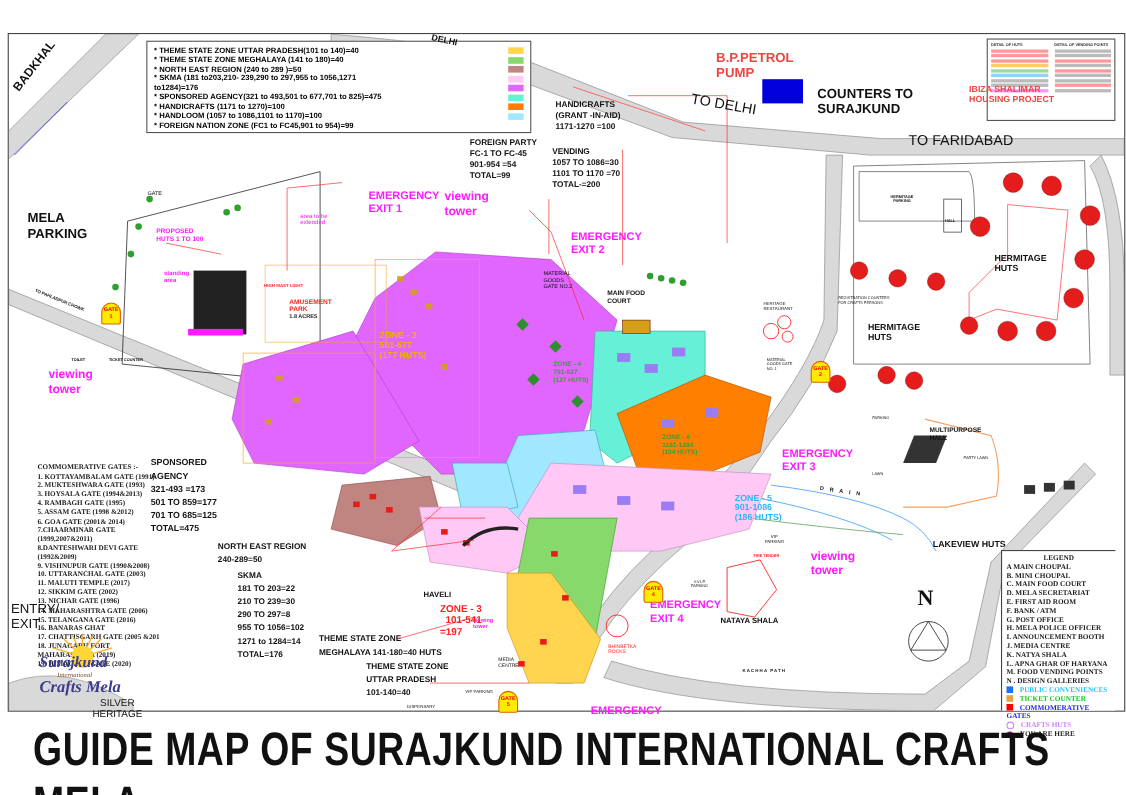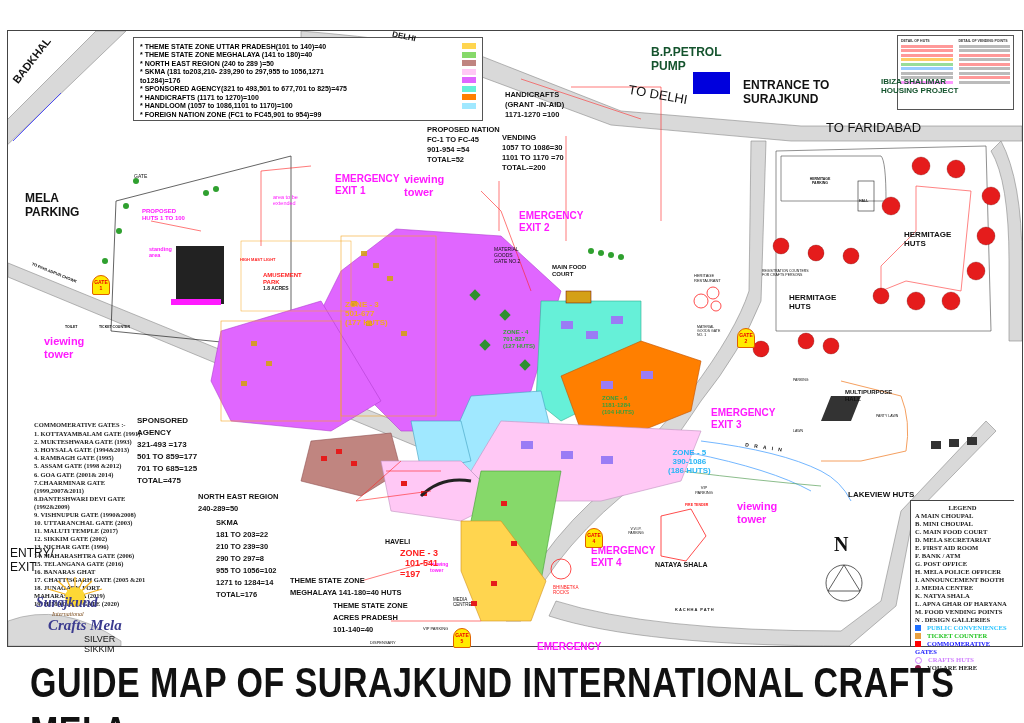--- a/index.html
+++ b/index.html
@@ -2,23 +2,23 @@
 <html><head>
 <meta charset="utf-8">
 <style>
   html,body{margin:0;padding:0;background:#fff;}
   body{width:1024px;height:723px;position:relative;overflow:hidden;font-family:"Liberation Sans",sans-serif;}
   .map-frame{position:absolute;left:7px;top:30px;width:1014px;height:615px;border:1px solid #444;background:#fff;overflow:hidden;}
   svg.base{position:absolute;left:0;top:0;}
   .abs{position:absolute;}
   .lbl{position:absolute;font-weight:bold;color:#111;white-space:nowrap;line-height:1.15;}
   .mag{color:#ff1aff;}
-  .blue{color:#14532d;}
+  .blue{color:#ef4444;}
   .red{color:#ff2020;}
-  .cyan{color:#29b6f6;text-align:center;}
+  .cyan{color:#29b6f6;}
   .orange-t{color:#f5a623;}
   .green-t{color:#3aa03a;}
   .legend-top{position:absolute;left:133px;top:37px;width:350px;height:84px;border:1px solid #555;background:#fff;font-size:7px;font-weight:bold;padding:4px 6px;box-sizing:border-box;}
   .legend-top .row{display:flex;justify-content:space-between;align-items:center;height:8.5px;}
   .legend-top .sw{width:14px;height:6px;flex:none;}
   .detail-box{position:absolute;left:897px;top:35px;width:117px;height:75px;border:1px solid #555;background:#fff;font-size:3px;padding:3px;box-sizing:border-box;color:#555;}
   .detail-box .ln{height:3px;margin:1.5px 0;background:#bbb;}
   .gates-list{position:absolute;left:34px;top:421px;font-family:"Liberation Serif",serif;font-size:6.5px;font-weight:bold;line-height:8.1px;color:#222;}
   .legend-br{position:absolute;left:910px;top:500px;width:104px;height:146px;border:1px solid #444;border-right:none;border-bottom:none;background:#fff;font-family:"Liberation Serif",serif;font-size:6.6px;font-weight:bold;padding:3px 4px;box-sizing:border-box;line-height:8px;color:#222;}
   .legend-br .hd{text-align:center;}
@@ -281,21 +281,21 @@
 <div class="lbl" style="left:30px;top:271px;font-size:4px;transform:rotate(22deg);">TO PAHLADPUR CHOWK</div>
 <div class="lbl" style="left:675px;top:608px;font-size:4px;letter-spacing:1px;">KACHHA PATH</div>
 <div class="lbl" style="left:745px;top:445px;font-size:5px;letter-spacing:2px;transform:rotate(8deg);">D R A I N</div>
 
 <div class="lbl blue" style="left:651px;top:46px;font-size:12px;">
     <div>B.P.PETROL</div>
     <div>PUMP</div>
   </div>
 <div class="pump"></div>
 <div class="lbl" style="left:743px;top:79px;font-size:12px;">
-    <div>ENTRANCE TO</div>
+    <div>COUNTERS TO</div>
     <div>SURAJKUND</div>
   </div>
 <div class="lbl blue" style="left:881px;top:77px;font-size:8px;">
     <div>IBIZA SHALIMAR</div>
     <div>HOUSING PROJECT</div>
   </div>
 <div class="lbl" style="left:25px;top:192px;font-size:12px;">
     <div>MELA</div>
     <div>PARKING</div>
   </div>
@@ -359,23 +359,23 @@
     <div>MEDIA</div>
     <div>CENTRE</div>
   </div>
 <div class="lbl" style="left:370px;top:641px;font-size:4px;font-weight:normal;">DISPENSARY</div>
 <div class="lbl" style="left:423px;top:627px;font-size:4px;font-weight:normal;">VIP PARKING</div>
 <div class="lbl" style="left:385px;top:538px;font-size:7px;">HAVELI</div>
 <div class="lbl" style="left:10px;top:547px;font-size:12px;font-weight:normal;">
     <div>ENTRY/</div>
     <div>EXIT</div>
   </div>
-<div class="lbl" style="left:84px;top:634px;font-size:9px;font-weight:normal;">
+<div class="lbl" style="left:84px;top:634px;font-size:9px;font-weight:normal;text-align:center;">
     <div>SILVER</div>
-    <div>SIKKIM</div>
+    <div>HERITAGE</div>
   </div>
 
 <div class="lbl" style="left:834px;top:533px;font-size:20px;font-family:'Liberation Serif',serif;">N</div>
 <div class="abs" style="left:824px;top:562px;width:38px;height:38px;"></div>
 
 <div class="lbl mag" style="left:335px;top:173px;font-size:10px;">
     <div>EMERGENCY</div>
     <div>EXIT 1</div>
   </div>
 <div class="lbl mag" style="left:519px;top:210px;font-size:10px;">
@@ -424,34 +424,34 @@
     <div>501-677</div>
     <div>(177 HUTS)</div>
   </div>
 <div class="lbl green-t" style="left:503px;top:329px;font-size:6px;">
     <div>ZONE - 4</div>
     <div>701-827</div>
     <div>(127 HUTS)</div>
   </div>
 <div class="lbl cyan" style="left:668px;top:448px;font-size:8px;">
     <div>ZONE - 5</div>
-    <div>390-1086</div>
+    <div>901-1086</div>
     <div>(186 HUTS)</div>
   </div>
 <div class="lbl green-t" style="left:602px;top:395px;font-size:6px;">
     <div>ZONE - 6</div>
     <div>1181-1284</div>
     <div>(104 HUTS)</div>
   </div>
 
 <div class="lbl" style="left:427px;top:125px;font-size:7.5px;line-height:10px;">
-  <div>PROPOSED NATION</div>
+  <div>FOREIGN PARTY</div>
     <div>FC-1 TO FC-45</div>
     <div>901-954 =54</div>
-    <div>TOTAL=52</div>
+    <div>TOTAL=99</div>
 </div>
 <div class="lbl" style="left:505px;top:90px;font-size:7.5px;line-height:10px;">
   <div>HANDICRAFTS</div>
     <div>(GRANT -IN-AID)</div>
     <div>1171-1270 =100</div>
 </div>
 <div class="lbl" style="left:502px;top:133px;font-size:7.5px;line-height:10px;">
   <div>VENDING</div>
     <div>1057 TO 1086=30</div>
     <div>1101 TO 1170 =70</div>
@@ -477,21 +477,21 @@
     <div>955 TO 1056=102</div>
     <div>1271 to 1284=14</div>
     <div>TOTAL=176</div>
 </div>
 <div class="lbl" style="left:290px;top:575px;font-size:7.5px;line-height:12px;">
   <div>THEME STATE ZONE</div>
     <div>MEGHALAYA 141-180=40 HUTS</div>
 </div>
 <div class="lbl" style="left:333px;top:600px;font-size:7.5px;line-height:12px;">
   <div>THEME STATE ZONE</div>
-    <div>ACRES PRADESH</div>
+    <div>UTTAR PRADESH</div>
     <div>101-140=40</div>
 </div>
 
 <div class="gates-list">
   <div style="margin-bottom:1px">COMMOMERATIVE GATES :-</div>
   <div>1. KOTTAYAMBALAM GATE (1991)</div>
     <div>2. MUKTESHWARA GATE      (1993)</div>
     <div>3. HOYSALA GATE        (1994&amp;2013)</div>
   <div>4. RAMBAGH GATE                 (1995)</div>
     <div>5. ASSAM GATE            (1998 &amp;2012)</div>
@@ -545,16 +545,16 @@
         <line x1="47" y1="22" x2="64" y2="6"></line>
       <line x1="47" y1="22" x2="20" y2="14"></line>
         <line x1="47" y1="22" x2="74" y2="14"></line>
         <line x1="47" y1="22" x2="38" y2="3"></line>
         <line x1="47" y1="22" x2="56" y2="3"></line>
     </g>
     <circle cx="47" cy="22" r="10" fill="#fdd835"></circle>
   </svg>
   <div style="position:absolute;left:8px;top:20px;font-family:'Liberation Serif',serif;font-style:italic;color:#3b3b8f;font-size:14px;font-weight:bold;">Surajkund</div>
   <div style="position:absolute;left:24px;top:36px;font-family:'Liberation Serif',serif;font-style:italic;color:#7a4a1a;font-size:6px;">International</div>
-  <div style="position:absolute;left:20px;top:42px;font-family:'Liberation Serif',serif;font-style:italic;color:#3b3b8f;font-size:15px;font-weight:bold;">Crafts Mela</div>
+  <div style="position:absolute;left:8px;top:42px;font-family:'Liberation Serif',serif;font-style:italic;color:#3b3b8f;font-size:15px;font-weight:bold;">Crafts Mela</div>
 </div>
 
 <div class="title">GUIDE MAP OF SURAJKUND INTERNATIONAL CRAFTS MELA</div>
 
 </body></html>

